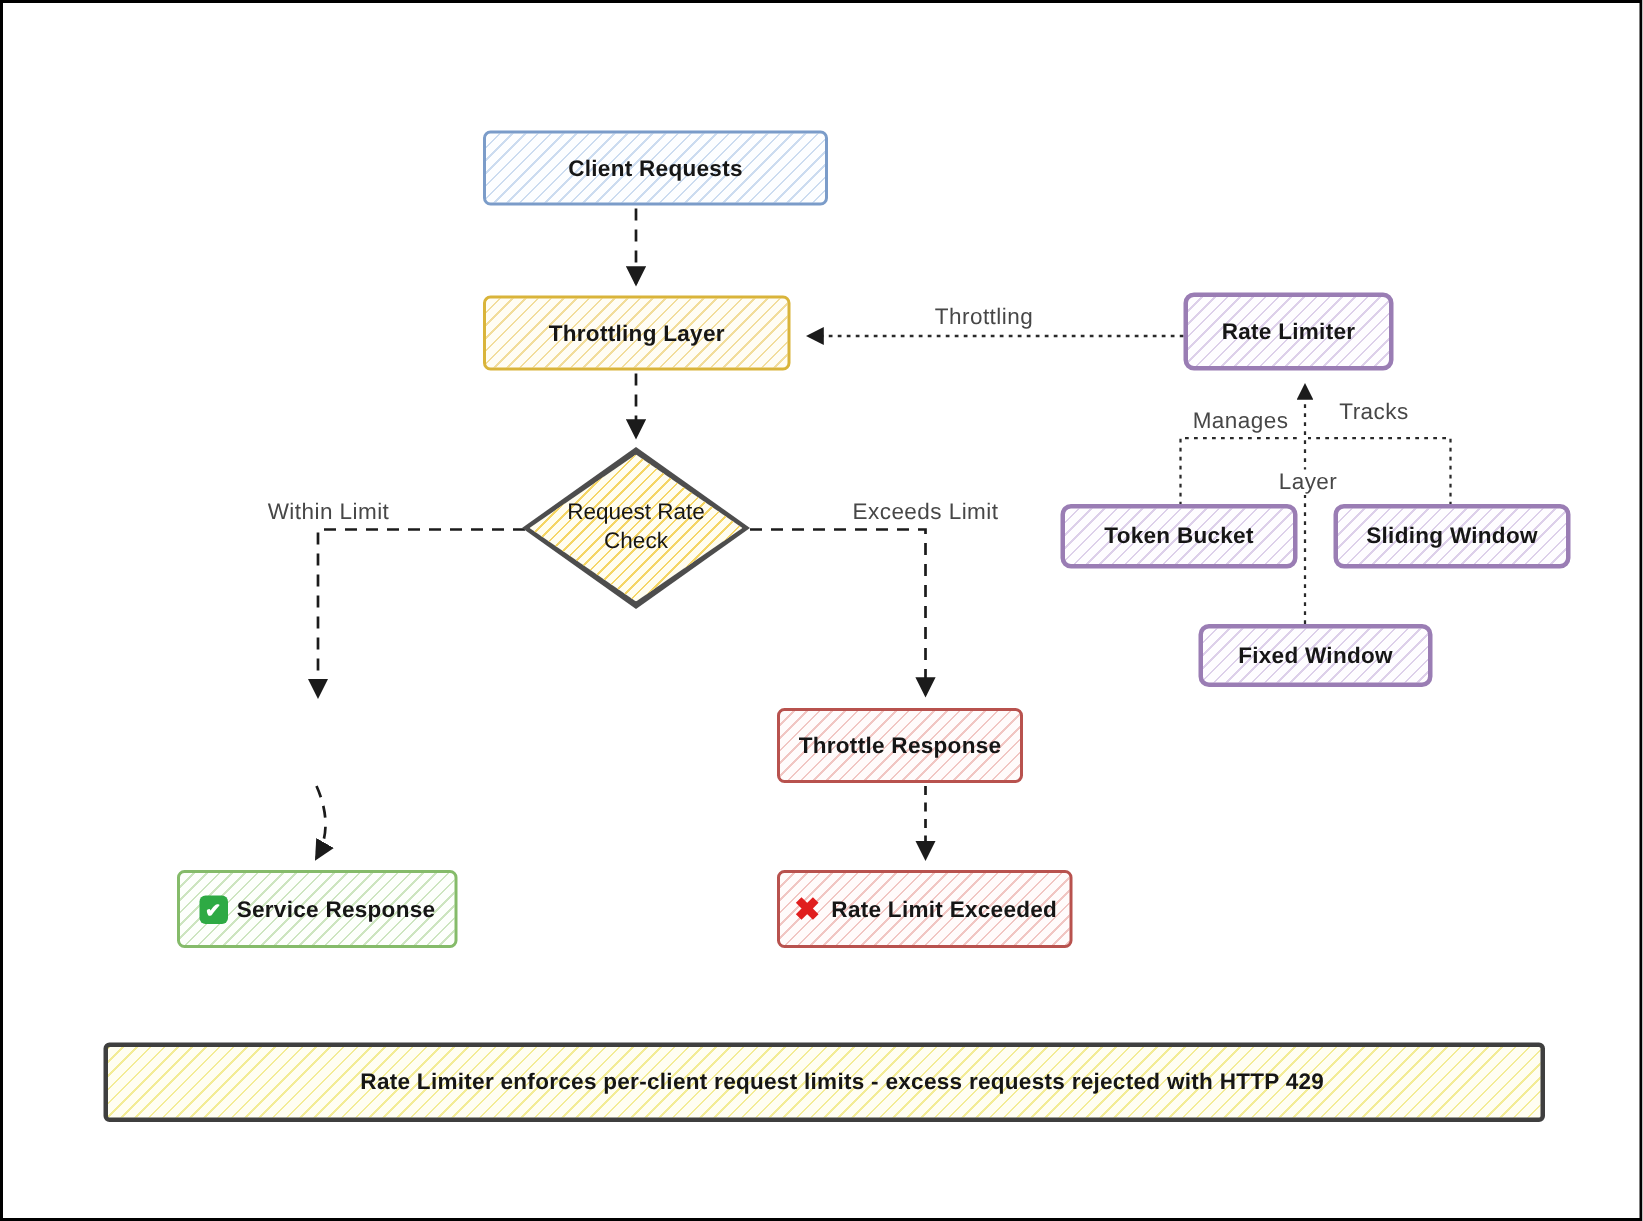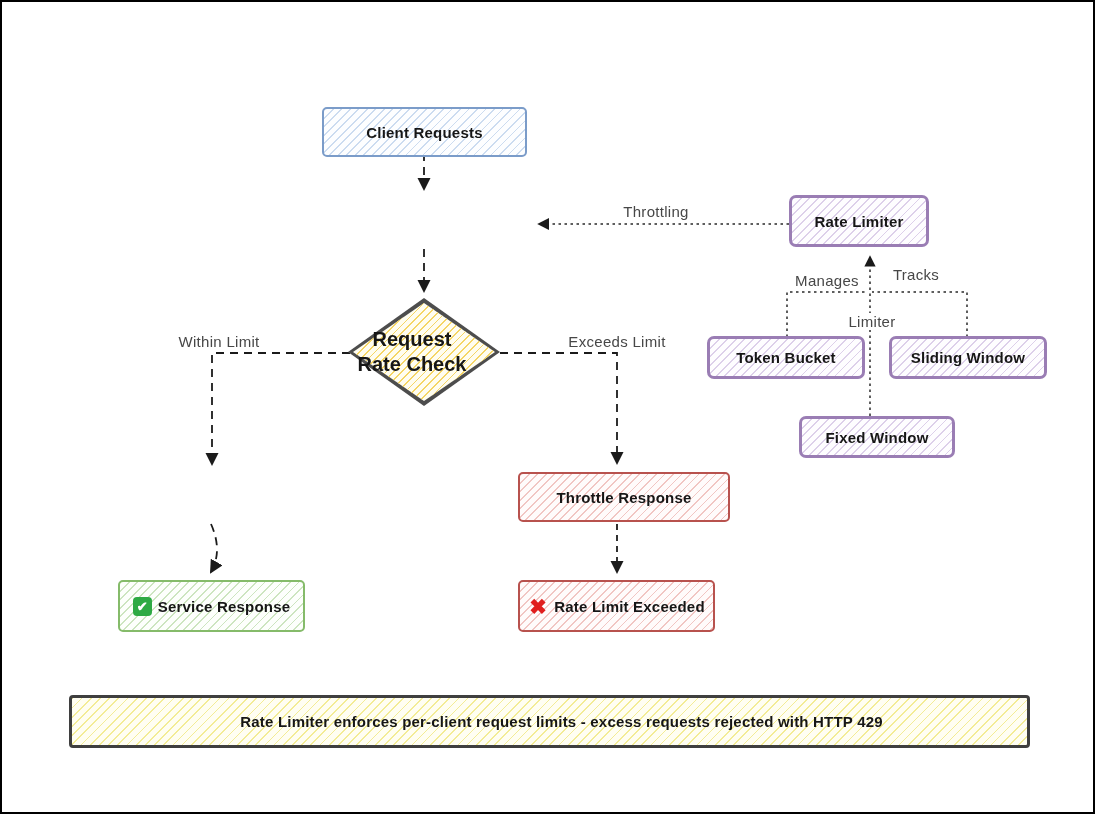--- a/index.html
+++ b/index.html
@@ -61,23 +61,23 @@
     clip-path:polygon(50% 0,100% 50%,50% 100%,0 50%);
     background:#4d4d4d;
   }
   .diamond-inner{
     position:absolute;left:351px;top:301px;width:142px;height:98px;
     clip-path:polygon(50% 0,100% 50%,50% 100%,0 50%);
     background:#fffdf0;
     background-image:repeating-linear-gradient(135deg,#f5d565 0 1.3px,transparent 1.3px 5.5px);
   }
   .diamond-text{
-    position:absolute;left:350px;top:296px;width:120px;height:108px;
+    position:absolute;left:362px;top:296px;width:120px;height:108px;
     display:flex;align-items:center;justify-content:center;text-align:center;
-    font-weight:700;font-size:20px;color:#161616;line-height:1.25;
+    font-weight:400;font-size:15px;color:#161616;line-height:1.25;
   }
   .edge-label{
     position:absolute;transform:translateX(-50%);
     background:#fff;padding:0 4px;
     font-size:15px;color:#474747;letter-spacing:.3px;white-space:nowrap;
   }
   .check-icon{
     display:inline-flex;align-items:center;justify-content:center;
     width:19px;height:19px;margin-right:6px;
     background:#2eaa44;border-radius:4px;
@@ -115,24 +115,27 @@
 
     <path d="M615 522 L615 570" fill="none" stroke="#1b1b1b" stroke-width="1.8" stroke-dasharray="6 5" marker-end="url(#arr)"></path>
 
     <path d="M785 335 L785 290 L866 290" fill="none" stroke="#2a2a2a" stroke-width="1.5" stroke-dasharray="2.5 3.5"></path>
 
     <path d="M965 335 L965 290 L870 290" fill="none" stroke="#2a2a2a" stroke-width="1.5" stroke-dasharray="2.5 3.5"></path>
 
     <path d="M868 414 L868 255" fill="none" stroke="#2a2a2a" stroke-width="1.5" stroke-dasharray="2.5 3.5" marker-end="url(#arr)"></path>
   </svg>
 
-  <div class="node blue" style="left:320px;top:85px;width:205px;height:50px;margin-top:20px;">
+  <div class="node blue" style="left:320px;top:85px;width:230px;height:50px;">
     <span>Client Requests</span>
   </div>
 
+  <div class="node gold" style="left:320px;top:195px;width:205px;height:50px;">
+    <span>Throttling Layer</span>
+  </div>
 
   <div class="node purple" style="left:787px;top:193px;width:140px;height:52px;">
     <span>Rate Limiter</span>
   </div>
 
   <div class="diamond-outer"></div>
   <div class="diamond-inner"></div>
   <div class="diamond-text">Request Rate Check</div>
 
   <div class="node purple" style="left:705px;top:334px;width:158px;height:43px;">
@@ -146,33 +149,33 @@
   <div class="node purple" style="left:887px;top:334px;width:158px;height:43px;">
     <span>Sliding Window</span>
   </div>
 
 
   <div class="node green" style="left:116px;top:578px;width:187px;height:52px;">
     <span class="check-icon">✔</span>
     <span>Service Response</span>
   </div>
 
-  <div class="node red" style="left:516px;top:470px;width:212px;height:50px;">
+  <div class="node red" style="left:516px;top:470px;width:164px;height:50px;">
     <span>Throttle Response</span>
   </div>
 
   <div class="node red" style="left:516px;top:578px;width:197px;height:52px;">
     <span class="cross-icon">✖</span>
     <span>Rate Limit Exceeded</span>
   </div>
 
   <div class="node banner" style="left:67px;top:693px;width:961px;height:53px;">
     <span>Rate Limiter enforces per-client request limits - excess requests rejected with HTTP 429</span>
   </div>
 
   <div class="edge-label" style="left:654px;top:201px;">Throttling</div>
   <div class="edge-label" style="left:217px;top:331px;">Within Limit</div>
   <div class="edge-label" style="left:615px;top:331px;">Exceeds Limit</div>
   <div class="edge-label" style="left:825px;top:270px;">Manages</div>
   <div class="edge-label" style="left:914px;top:264px;">Tracks</div>
-  <div class="edge-label" style="left:870px;top:311px;">Limiter</div>
+  <div class="edge-label" style="left:870px;top:311px;">Layer</div>
 
 </div>
 
 </body></html>

